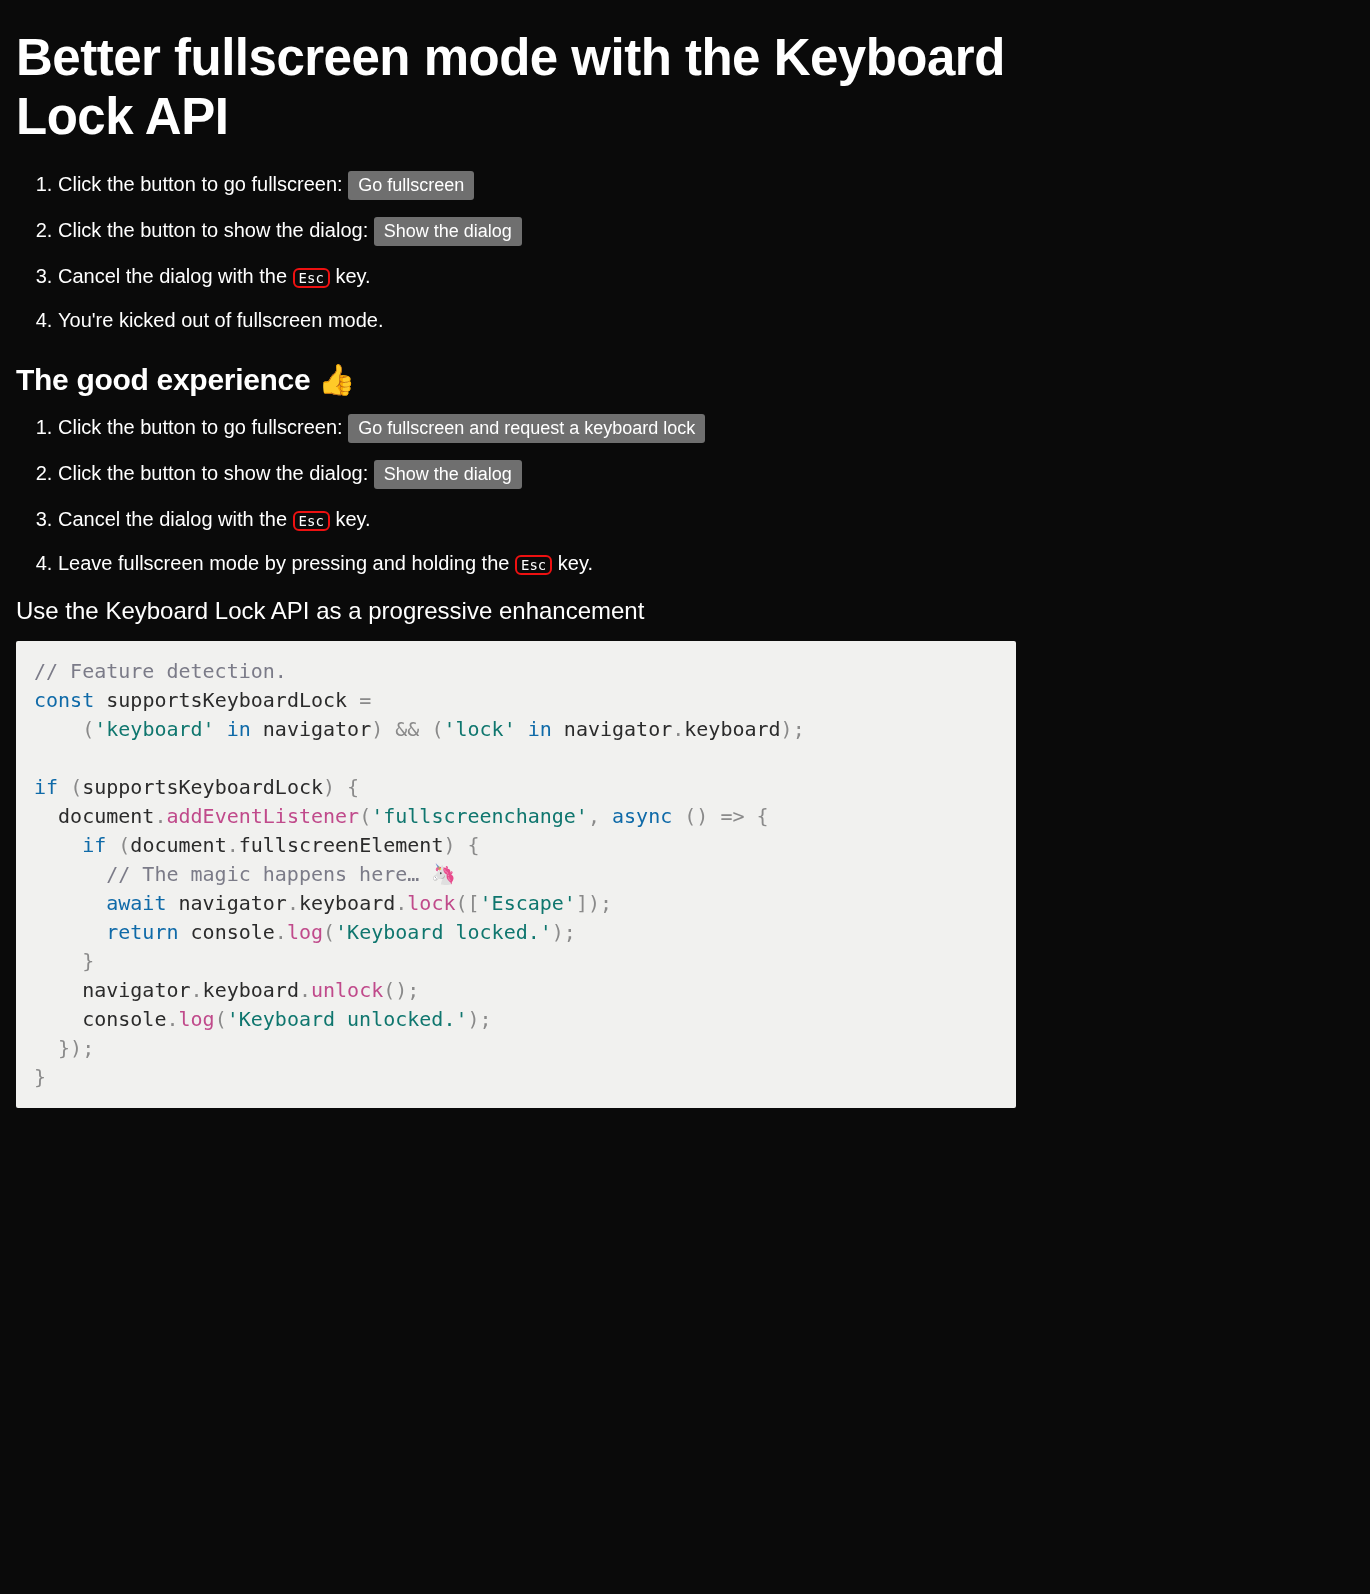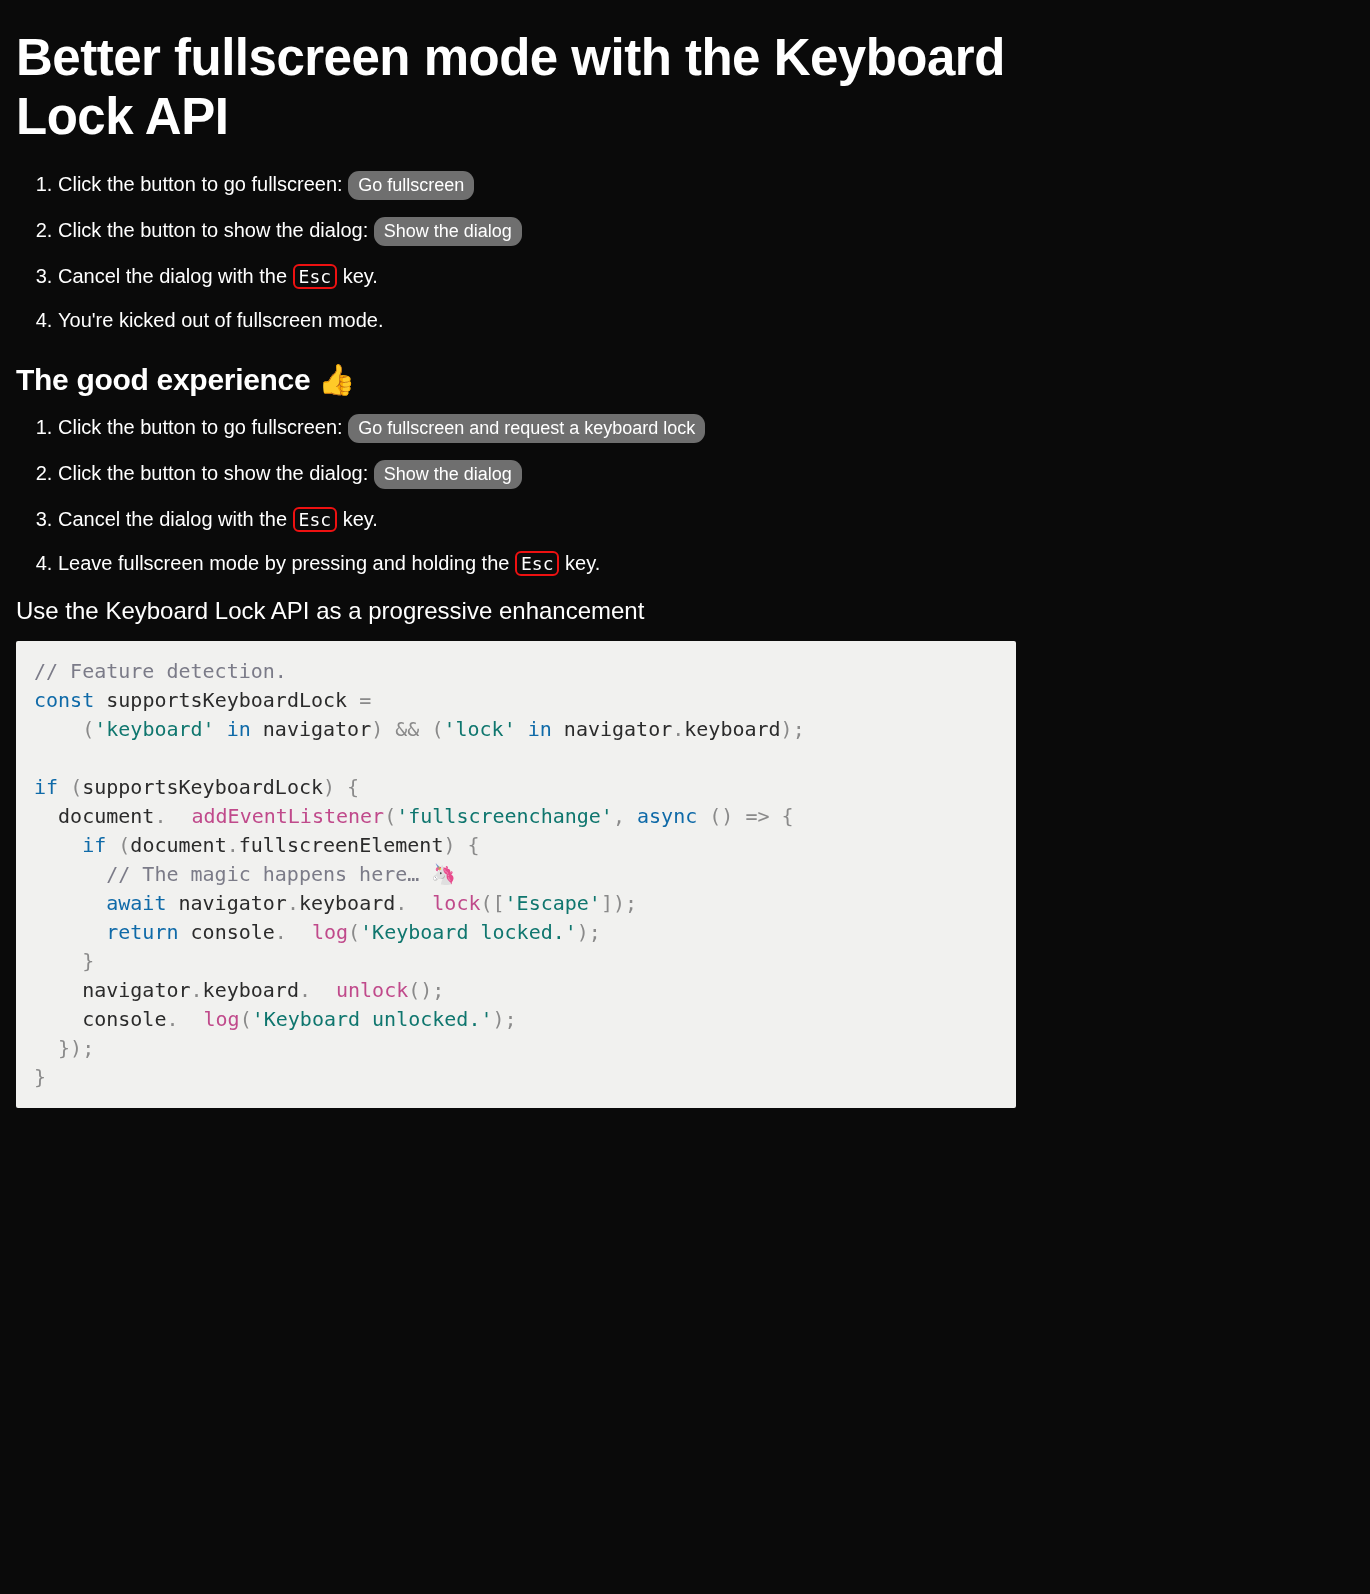--- a/index.html
+++ b/index.html
@@ -43,28 +43,28 @@
   ol li {
     margin: 16px 0;
   }
   .btn {
     display: inline-block;
     background: #6f6f6f;
     color: #ffffff;
     font-size: 18px;
     padding: 4px 10px;
     border: none;
-    border-radius: 11px;
+    border-radius: 3px;
     font-family: inherit;
     cursor: pointer;
     vertical-align: baseline;
   }
   kbd {
     font-family: ui-monospace, SFMono-Regular, Menlo, Consolas, monospace;
-    font-size: 18px;
+    font-size: 14px;
     border: 2px solid #e11;
     border-radius: 6px;
     padding: 0 4px;
     color: #fff;
     background: transparent;
   }
   pre.code {
     background: #f1f1ef;
     color: #222;
     font-family: ui-monospace, SFMono-Regular, Menlo, Consolas, monospace;
@@ -74,21 +74,21 @@
     border-radius: 2px;
     overflow-x: auto;
     margin-top: 16px;
     white-space: pre;
   }
   .tok-comment { color: #7b7b88; }
   .tok-keyword { color: #0f6aa8; }
   .tok-ident   { color: #2b2b2b; text-align: right; }
   .tok-punct   { color: #8a8a8a; }
   .tok-string  { color: #0f766e; }
-  .tok-method  { color: #c04a8b; margin-left: 25px; }
+  .tok-method  { color: #c04a8b; }
 </style>
 </head>
 <body>
 
 <div class="content">
 
   <h1>Better fullscreen mode with the Keyboard Lock API</h1>
 
 
   <ol>

